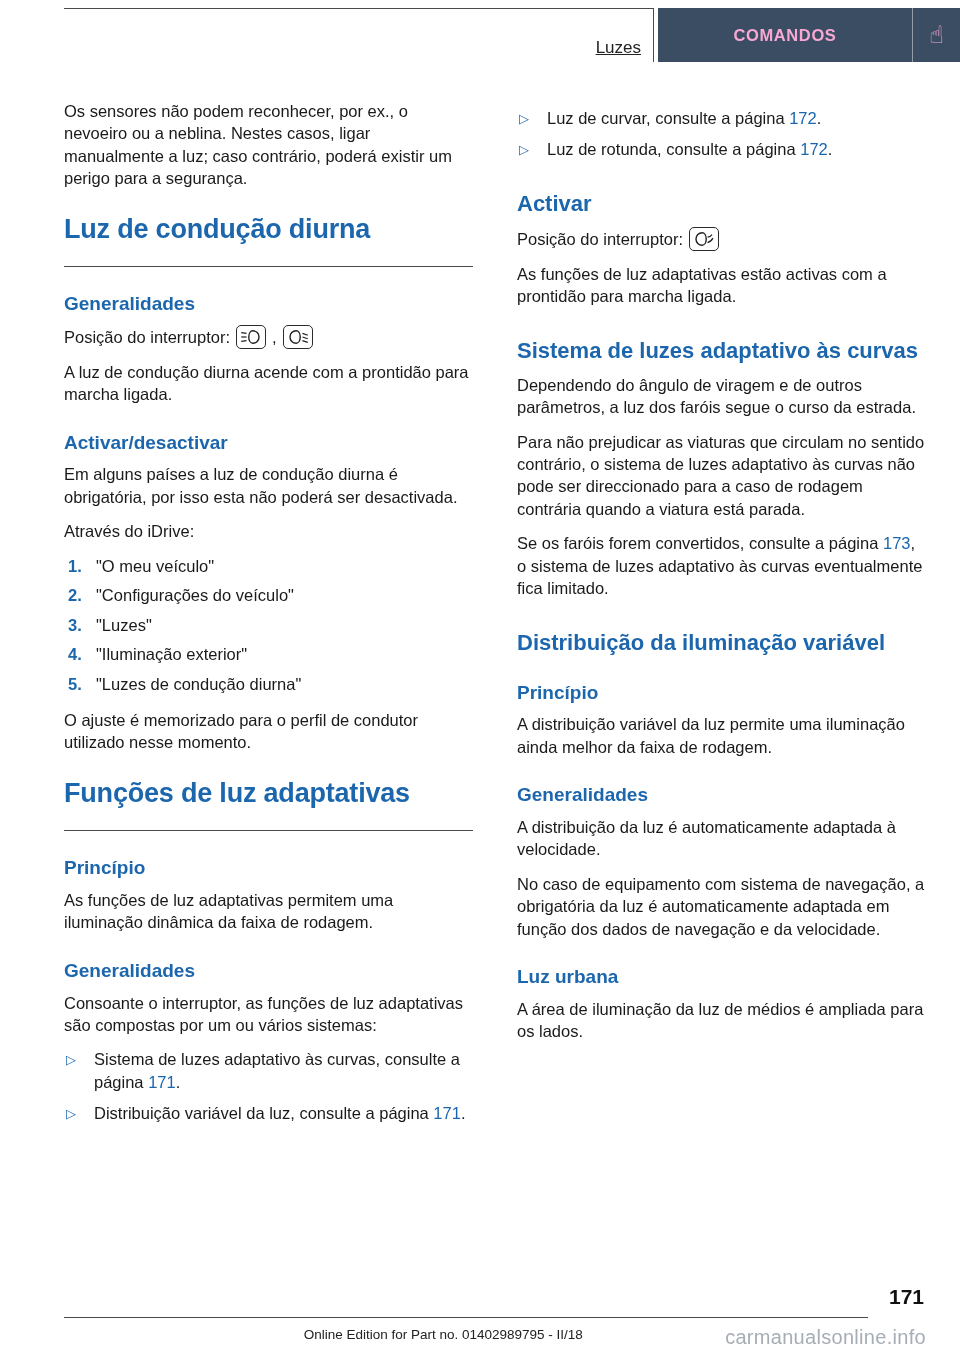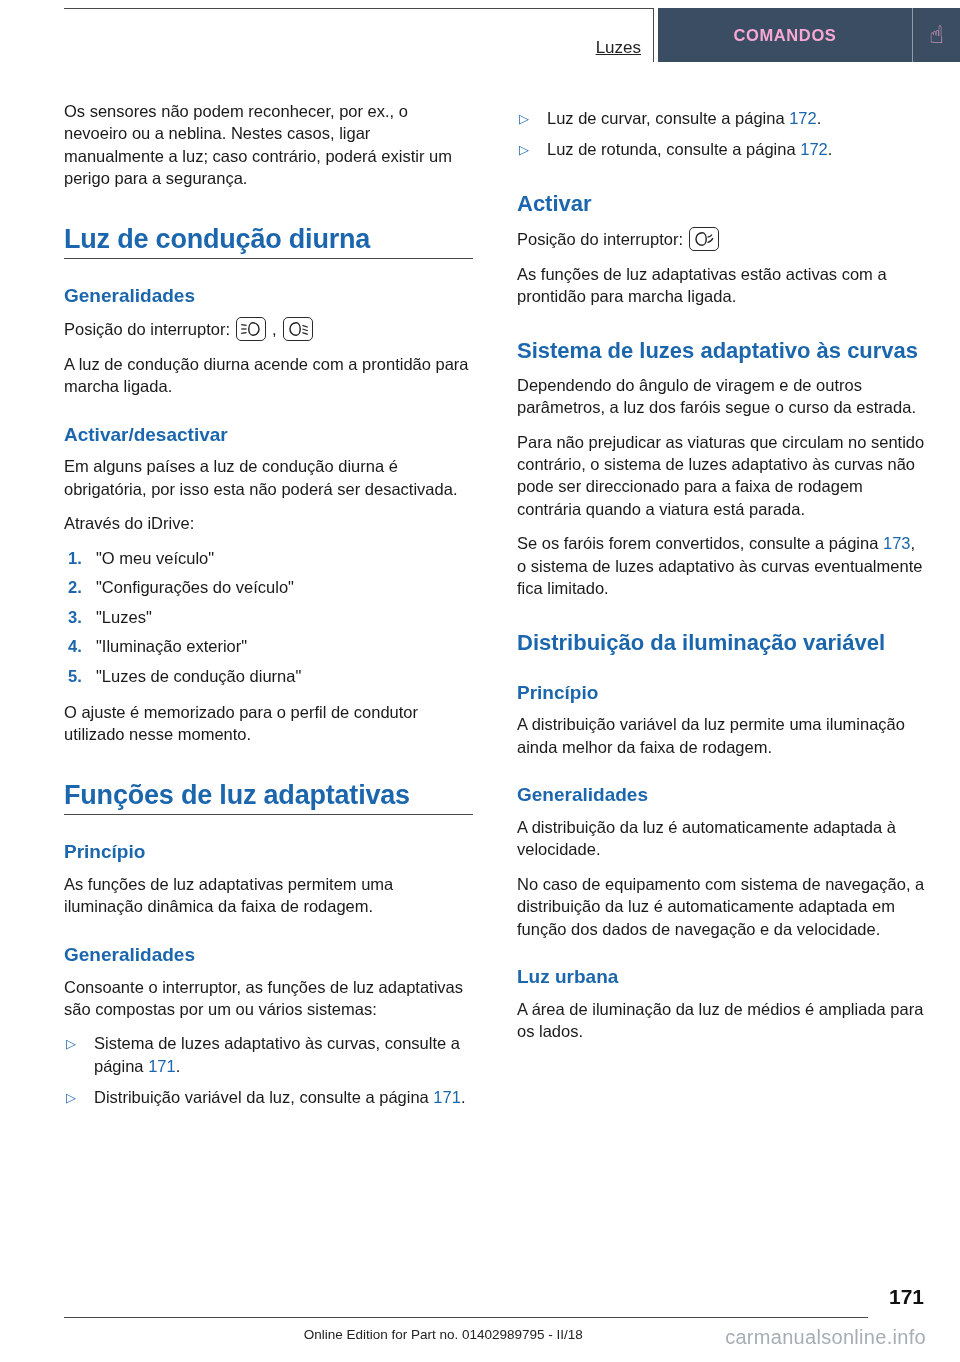--- a/index.html
+++ b/index.html
@@ -51,21 +51,21 @@
     position:absolute;top:100px;left:64px;right:34px;bottom:84px;
     display:flex;gap:44px;
   }
   .col{flex:1 1 0;min-width:0;}
   .col > :first-child{margin-top:0;}
 
   p{margin:4px 0 12px;font-size:16.5px;line-height:1.36;}
 
   h1.sec{
     font-size:27px;color:var(--accent);font-weight:bold;
-    margin:34px 0 16px;padding-bottom:4px;
+    margin:24px 0 16px;padding-bottom:22px;
     border-bottom:1px solid #4a4a4a;
     line-height:1.12;letter-spacing:-.2px;
   }
   h2.sub-lg{
     font-size:22px;color:var(--accent);font-weight:bold;
     margin:30px 0 10px;line-height:1.18;
   }
   h3.sub{
     font-size:19px;color:var(--accent);font-weight:bold;
     margin:26px 0 9px;line-height:1.2;
@@ -221,31 +221,31 @@
               <path d="M16 13 q4 -1 6 -5"></path>
               <path d="M16 7 q3 -0.5 5 -3"></path>
             </g>
           </svg>
         </span>
       </p>
       <p>As funções de luz adaptativas estão activas com a prontidão para marcha ligada.</p>
 
       <h2 class="sub-lg">Sistema de luzes adaptativo às curvas</h2>
       <p>Dependendo do ângulo de viragem e de outros parâmetros, a luz dos faróis segue o curso da estrada.</p>
-      <p>Para não prejudicar as viaturas que circulam no sentido contrário, o sistema de luzes adaptativo às curvas não pode ser direccionado para a faixa de rodagem contrária quando a viatura está parada.</p>
+      <p>Para não prejudicar as viaturas que circulam no sentido contrário, o sistema de luzes adaptativo às curvas não pode ser direccionado para a caso de rodagem contrária quando a viatura está parada.</p>
       <p><span>Se os faróis forem convertidos, consulte a página </span><a class="pagelink">173</a><span>, o sistema de luzes adaptativo às curvas eventualmente fica limitado.</span></p>
 
       <h2 class="sub-lg">Distribuição da iluminação variável</h2>
 
       <h3 class="sub">Princípio</h3>
       <p>A distribuição variável da luz permite uma iluminação ainda melhor da faixa de rodagem.</p>
 
       <h3 class="sub">Generalidades</h3>
       <p>A distribuição da luz é automaticamente adaptada à velocidade.</p>
-      <p>No caso de equipamento com sistema de navegação, a distribuição da luz é automaticamente adaptada em função dos dados de navegação e da velocidade.</p>
+      <p>No caso de equipamento com sistema de navegação, a obrigatória da luz é automaticamente adaptada em função dos dados de navegação e da velocidade.</p>
 
       <h3 class="sub">Luz urbana</h3>
       <p>A área de iluminação da luz de médios é ampliada para os lados.</p>
 
     </section>
   </main>
 
   <footer class="pagefooter">
     <div class="pagenum">171</div>
     <div class="footrule"></div>

